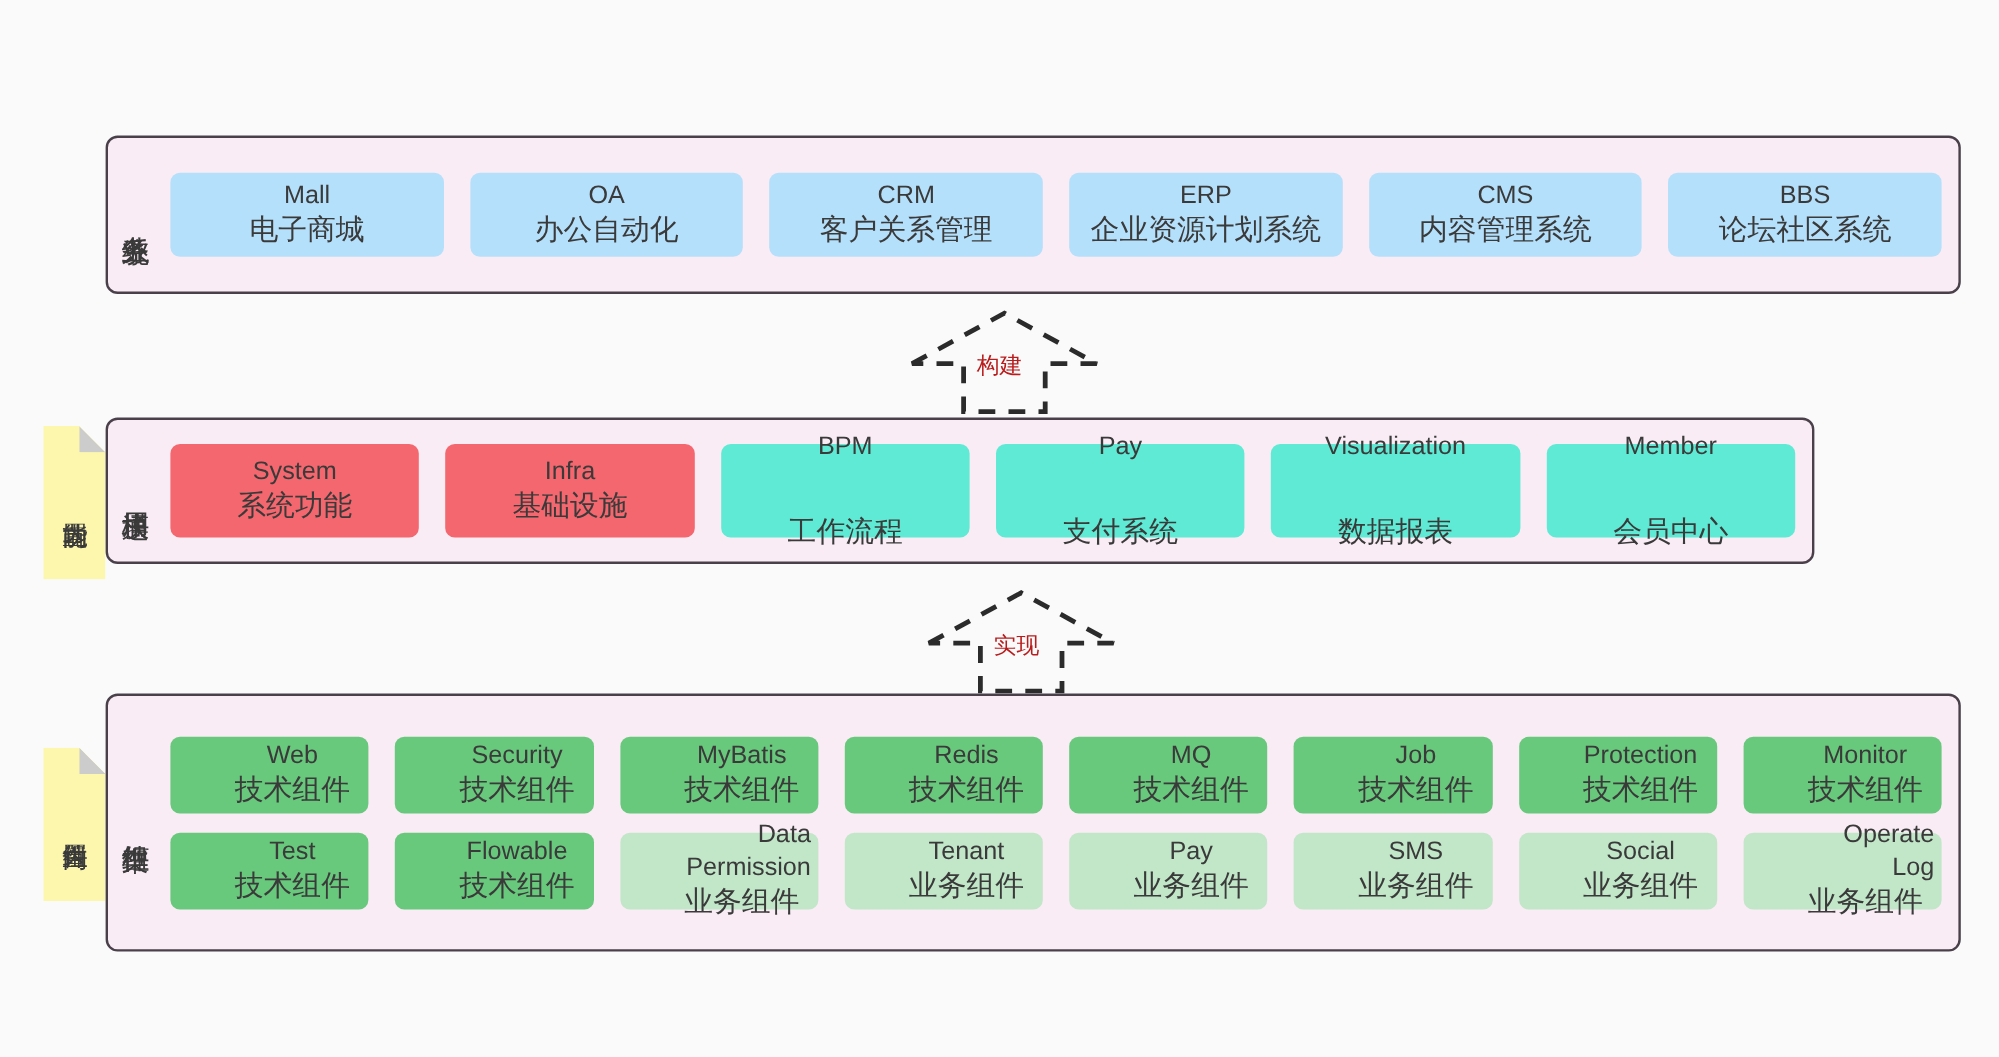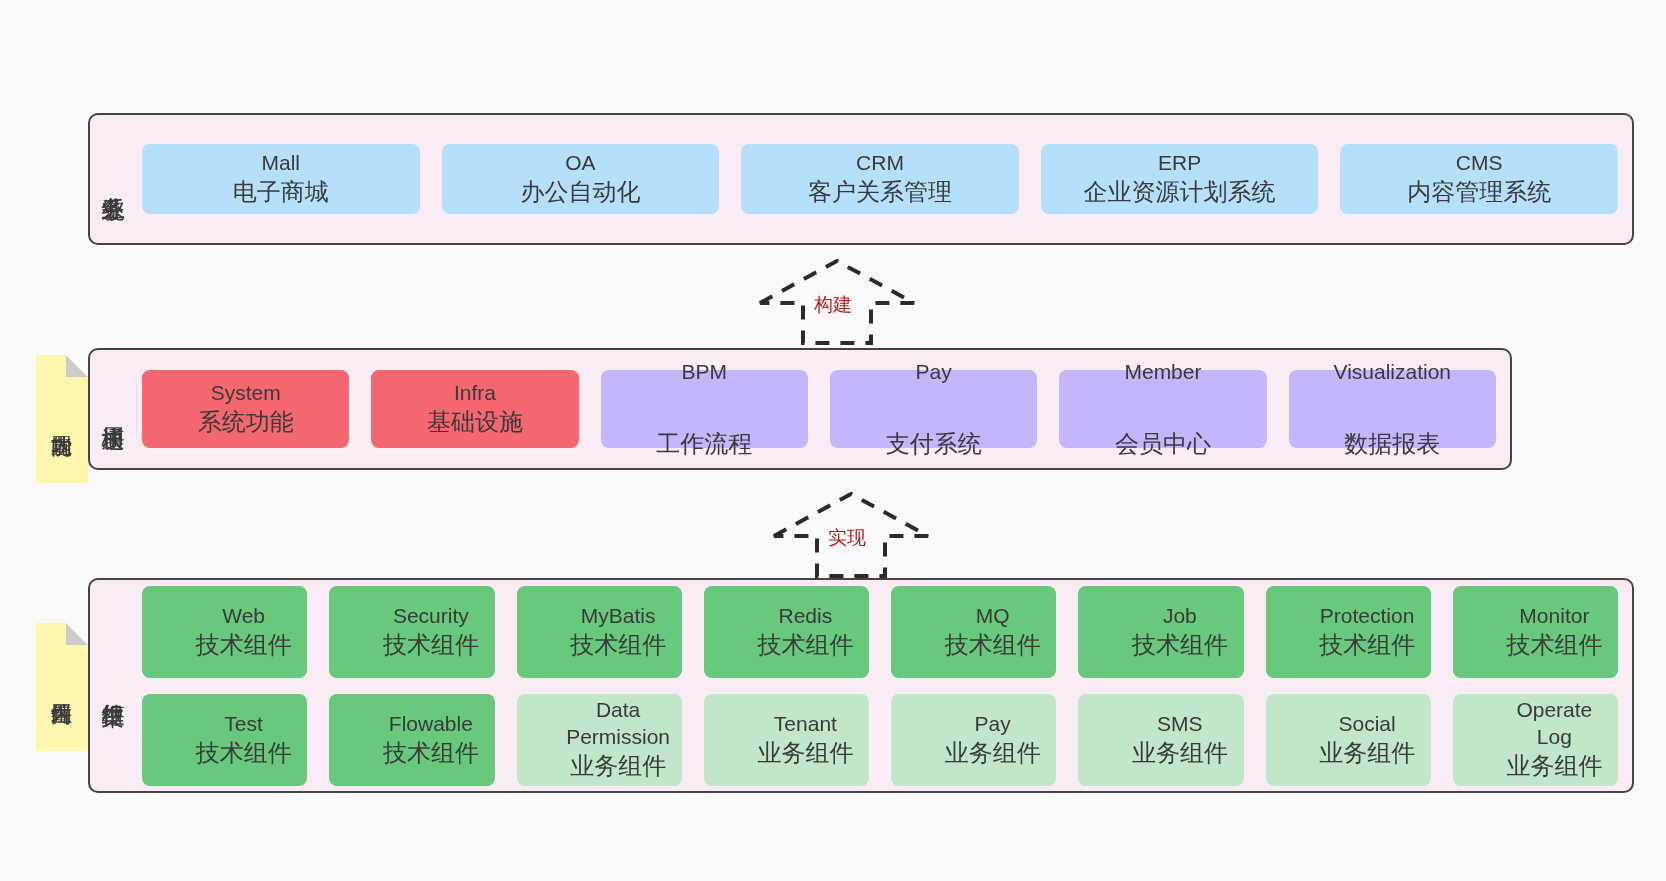--- a/index.html
+++ b/index.html
@@ -73,41 +73,42 @@
     align-items: center;
     justify-content: center;
     text-align: center;
     box-sizing: border-box;
     padding: 4px 6px;
   }
   .box .t1 {
     font-size: 21px;
     line-height: 1.28;
     color: #3a3a3a;
+    text-align: right;
   }
   .box .t2 {
     font-size: 24px;
     line-height: 1.28;
     color: #3a3a3a;
   }
 
   .c-blue       { background: #b5e0fb; }
   .c-red        { background: #f4676e; }
-  .c-pink       { background: #c4b5fd; gap: 43px; }
+  .c-pink       { background: #5eead4; gap: 43px; }
   .c-green      { background: #68c87c; }
   .c-lightgreen { background: #c2e6c8; }
 
   
   #layer-business  { left: 88px;  top: 113px; width: 1546px; height: 132px; }
   #layer-modules   { left: 88px;  top: 348px; width: 1424px; height: 122px; }
   #layer-framework { left: 88px;  top: 578px; width: 1546px; height: 215px; }
 
   #layer-business  .layer-body .box { height: 70px; }
   #layer-modules   .layer-body .box { height: 78px; }
-  #layer-framework .layer-body .box { height: 92px; padding-left: 44px; }
+  #layer-framework .layer-body .box { height: 64px; padding-left: 44px; }
 
   
   .note {
     position: absolute;
     background: #fcf7ad;
     box-sizing: border-box;
     display: flex;
     align-items: center;
     justify-content: center;
     font-size: 21px;
@@ -172,20 +173,24 @@
         <div class="box c-blue">
           <div class="t1">ERP</div>
           <div class="t2">企业资源计划系统</div>
         </div>
 
         <div class="box c-blue">
           <div class="t1">CMS</div>
           <div class="t2">内容管理系统</div>
         </div>
 
+        <div class="box c-blue">
+          <div class="t1">BBS</div>
+          <div class="t2">论坛社区系统</div>
+        </div>
 
       </div>
     </div>
   </div>
 
   <div class="arrow" id="arrow-build">
     <svg width="170" height="90" viewBox="0 0 170 90">
       <path d="M 8 48 L 85 6 L 162 48 L 119 48 L 119 88 L 51 88 L 51 48 Z" fill="none" stroke="#2b2b2b" stroke-width="4" stroke-dasharray="14,11" stroke-linejoin="miter"></path>
     </svg>
     <div class="lbl">构建</div>
@@ -215,27 +220,27 @@
           <div class="t1">BPM</div>
           <div class="t2">工作流程</div>
         </div>
 
         <div class="box c-pink">
           <div class="t1">Pay</div>
           <div class="t2">支付系统</div>
         </div>
 
         <div class="box c-pink">
+          <div class="t1">Visualization</div>
+          <div class="t2">数据报表</div>
+        </div>
+
+        <div class="box c-pink">
           <div class="t1">Member</div>
           <div class="t2">会员中心</div>
-        </div>
-
-        <div class="box c-pink">
-          <div class="t1">Visualization</div>
-          <div class="t2">数据报表</div>
         </div>
 
       </div>
     </div>
   </div>
 
   <div class="arrow" id="arrow-impl">
     <svg width="170" height="90" viewBox="0 0 170 90">
       <path d="M 8 48 L 85 6 L 162 48 L 119 48 L 119 88 L 51 88 L 51 48 Z" fill="none" stroke="#2b2b2b" stroke-width="4" stroke-dasharray="14,11" stroke-linejoin="miter"></path>
     </svg>

